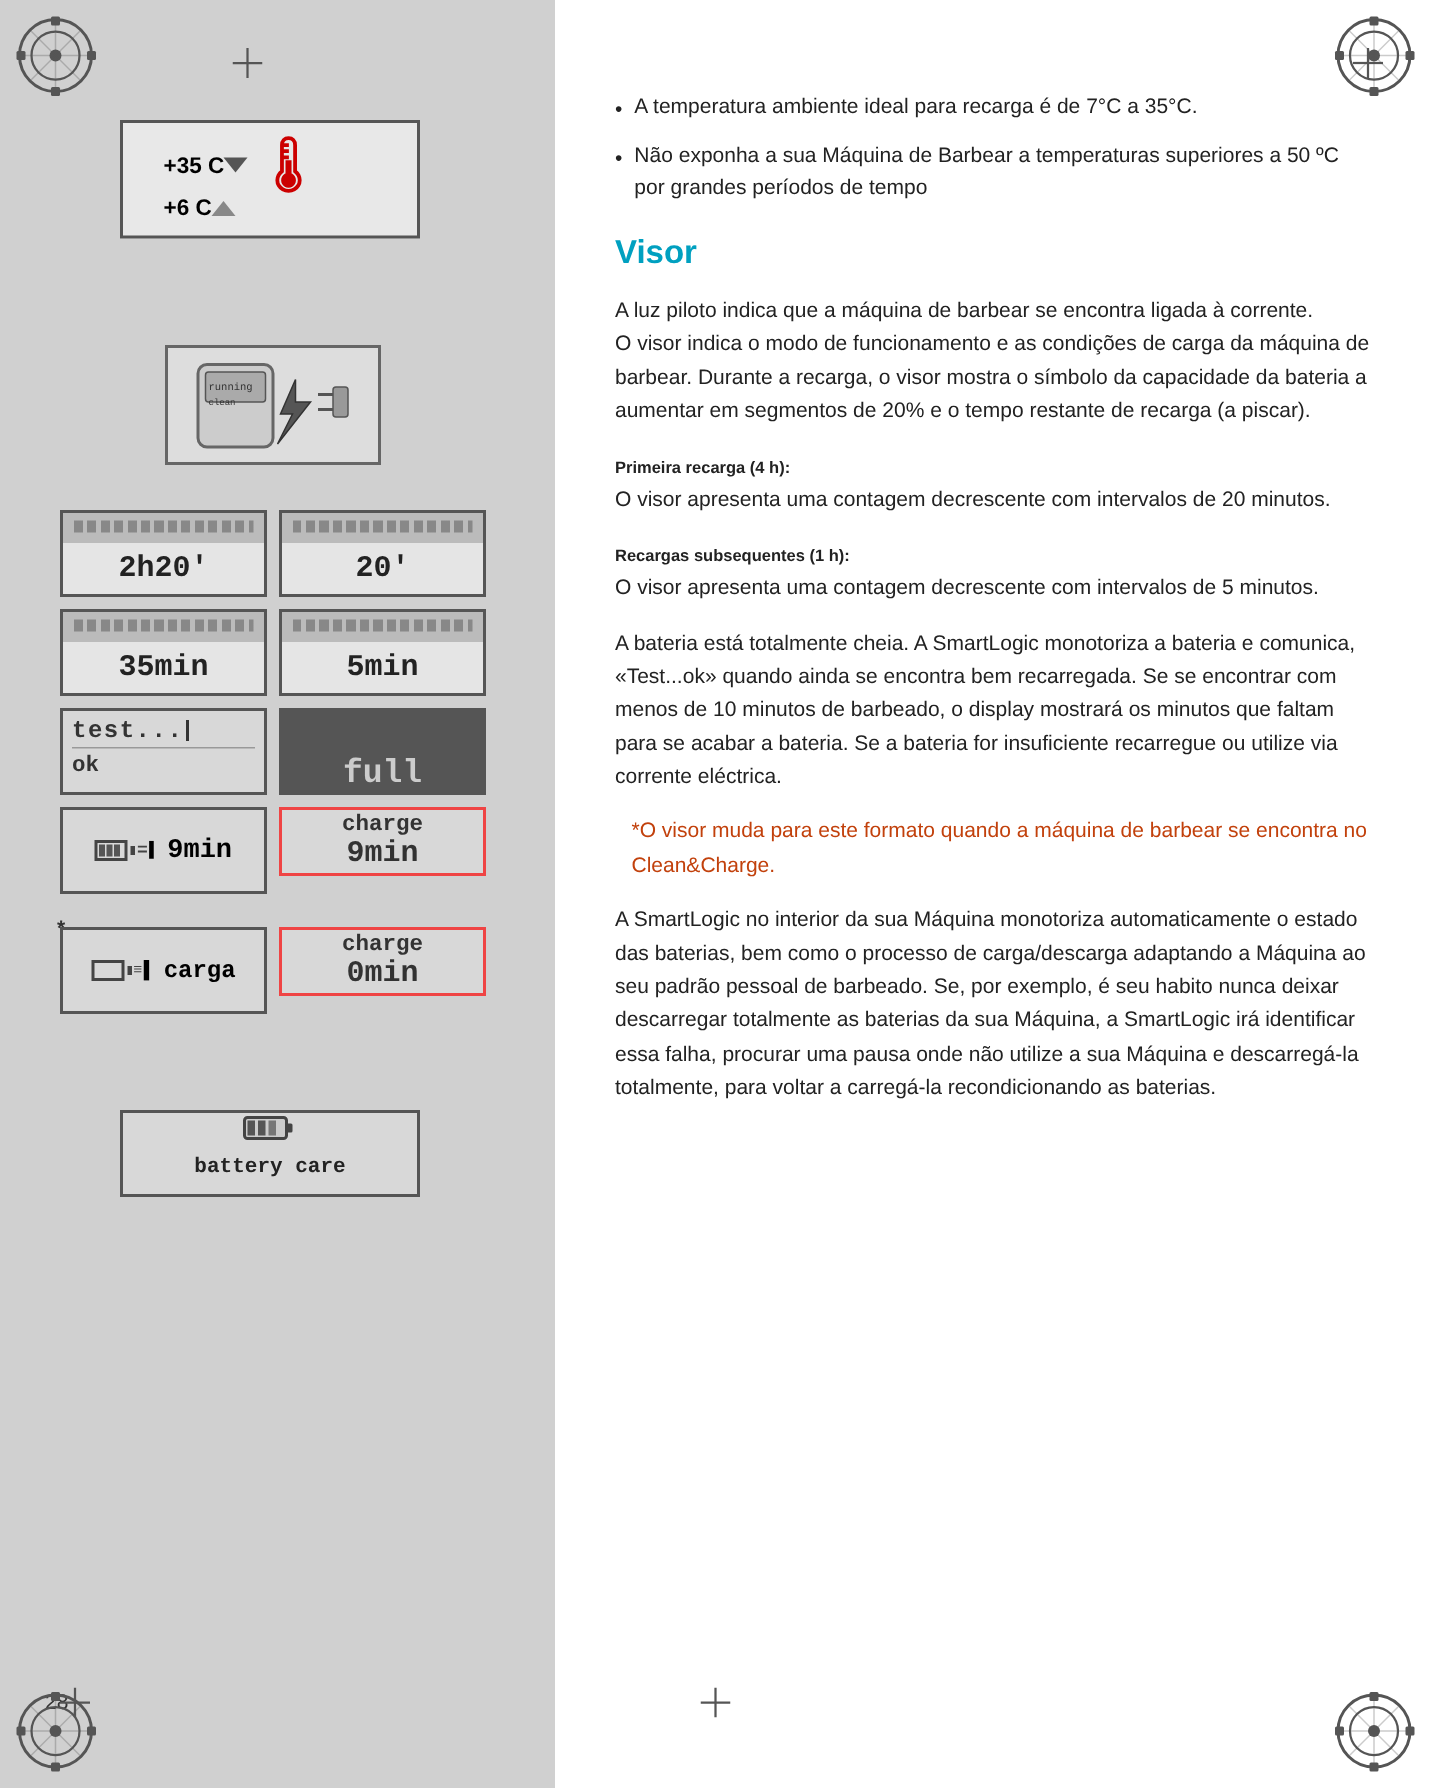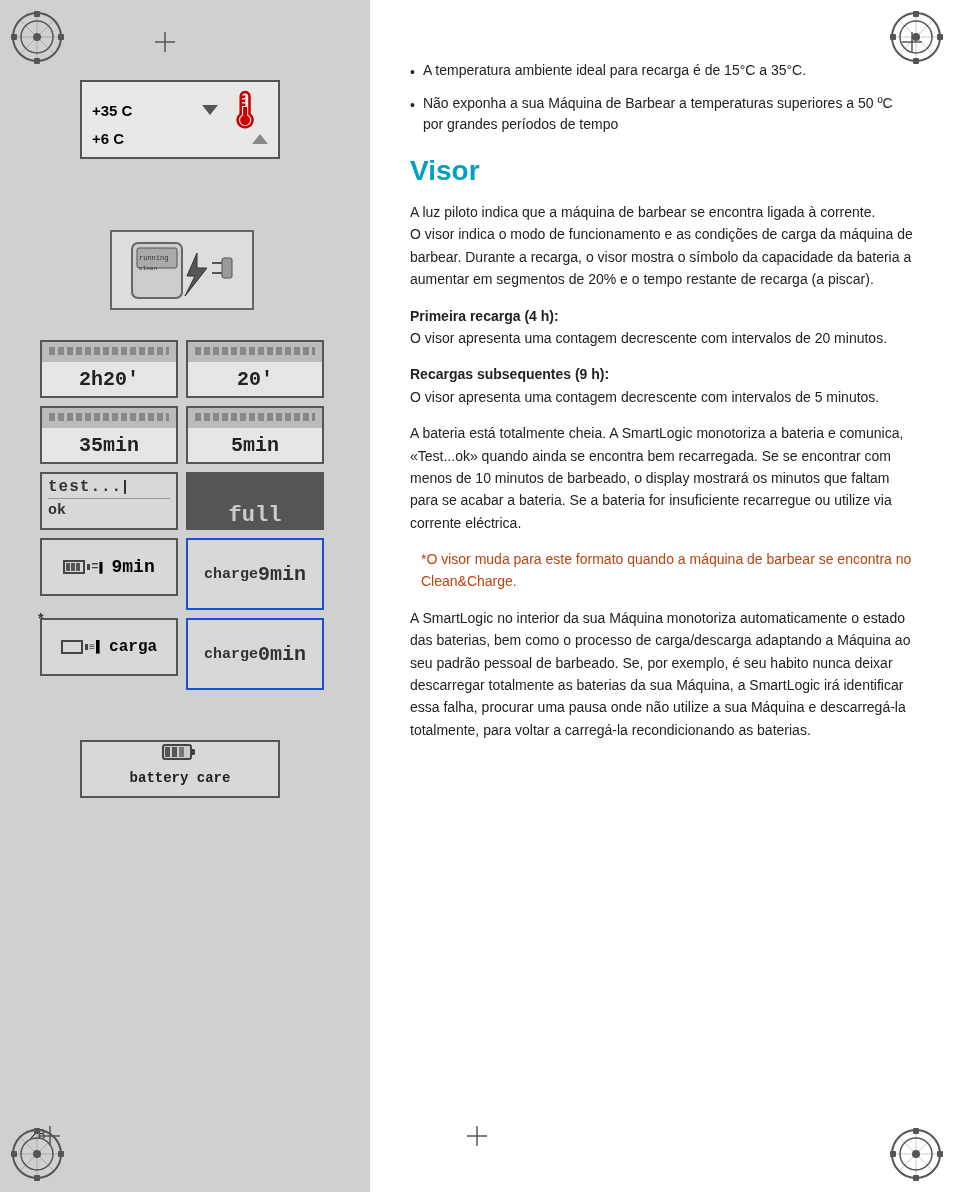--- a/index.html
+++ b/index.html
@@ -37,22 +37,21 @@
       top: 80px;
       left: 80px;
       width: 200px;
       border: 2px solid #555;
       background: #e8e8e8;
       padding: 8px 10px;
     }
     .thermo-row {
       display: flex;
       align-items: center;
-      justify-content: space-between;
-      margin: 2px 0;
+      margin: 2px 17px;
       font-size: 15px;
       font-weight: bold;
     }
     .thermo-arrow-down {
       width: 0; height: 0;
       border-left: 8px solid transparent;
       border-right: 8px solid transparent;
       border-top: 10px solid #555;
     }
     .thermo-arrow-up {
@@ -219,25 +218,25 @@
       margin-left: 1px;
     }
     .batt-plug {
       font-size: 12px;
       color: #444;
     }
 
     
     .lcd-box-charge {
       background: #d8d8d8;
-      border: 2px solid #1d4ed8;
+      border: 2px solid #ef4444;
       width: 138px;
-      height: 72px;
-      display: flex;
-      flex-direction: row;
+      height: 46px;
+      display: flex;
+      flex-direction: column;
       align-items: center;
       justify-content: center;
       font-family: 'Courier New', monospace;
       font-weight: bold;
       color: #333;
     }
     .charge-top { font-size: 15px; }
     .charge-bottom { font-size: 20px; }
 
     
@@ -282,37 +281,37 @@
       display: flex;
       gap: 8px;
       margin-bottom: 10px;
       font-size: 14px;
       line-height: 1.5;
       color: #222;
     }
     .bullet-dot { flex-shrink: 0; margin-top: 2px; }
 
     .section-title {
-      font-size: 28px;
+      font-size: 22px;
       font-weight: bold;
       color: #00a0c0;
       margin-bottom: 14px;
       margin-top: 4px;
     }
 
     .body-text {
       font-size: 14px;
       line-height: 1.6;
       color: #222;
       margin-bottom: 14px;
     }
 
     .bold-heading {
       font-weight: bold;
-      font-size: 14px;
+      font-size: 11px;
       color: #222;
     }
 
     .footnote {
       font-size: 14px;
       line-height: 1.6;
       color: #c2410c;
       margin-bottom: 14px;
       margin-left: 11px;
     }
@@ -320,42 +319,42 @@
 </head>
 <body>
 
 <div class="left-panel"></div>
 
 <div class="right-panel">
 
   <div class="bullet-section">
     <div class="bullet-item">
       <span class="bullet-dot">•</span>
-      <span>A temperatura ambiente ideal para recarga é de 15°C a 35°C.</span>
+      <span>A temperatura ambiente ideal para recarga é de 7°C a 35°C.</span>
     </div>
     <div class="bullet-item">
       <span class="bullet-dot">•</span>
       <span>Não exponha a sua Máquina de Barbear a temperaturas superiores a 50 ºC por grandes períodos de tempo</span>
     </div>
   </div>
 
   <div class="section-title">Visor</div>
 
   <div class="body-text">
     A luz piloto indica que a máquina de barbear se encontra ligada à corrente.<br>
     O visor indica o modo de funcionamento e as condições de carga da máquina de barbear. Durante a recarga, o visor mostra o símbolo da capacidade da bateria a aumentar em segmentos de 20% e o tempo restante de recarga (a piscar).
   </div>
 
   <div class="body-text">
     <span class="bold-heading">Primeira recarga (4 h):</span><br>
     O visor apresenta uma contagem decrescente com intervalos de 20 minutos.
   </div>
 
   <div class="body-text">
-    <span class="bold-heading">Recargas subsequentes (9 h):</span><br>
+    <span class="bold-heading">Recargas subsequentes (1 h):</span><br>
     O visor apresenta uma contagem decrescente com intervalos de 5 minutos.
   </div>
 
   <div class="body-text">
     A bateria está totalmente cheia. A SmartLogic monotoriza a bateria e comunica, «Test...ok» quando ainda se encontra bem recarregada. Se se encontrar com menos de 10 minutos de barbeado, o display mostrará os minutos que faltam para se acabar a bateria. Se a bateria for insuficiente recarregue ou utilize via corrente eléctrica.
   </div>
 
   <div class="footnote">
     *O visor muda para este formato quando a máquina de barbear se encontra no Clean&amp;Charge.
   </div>

